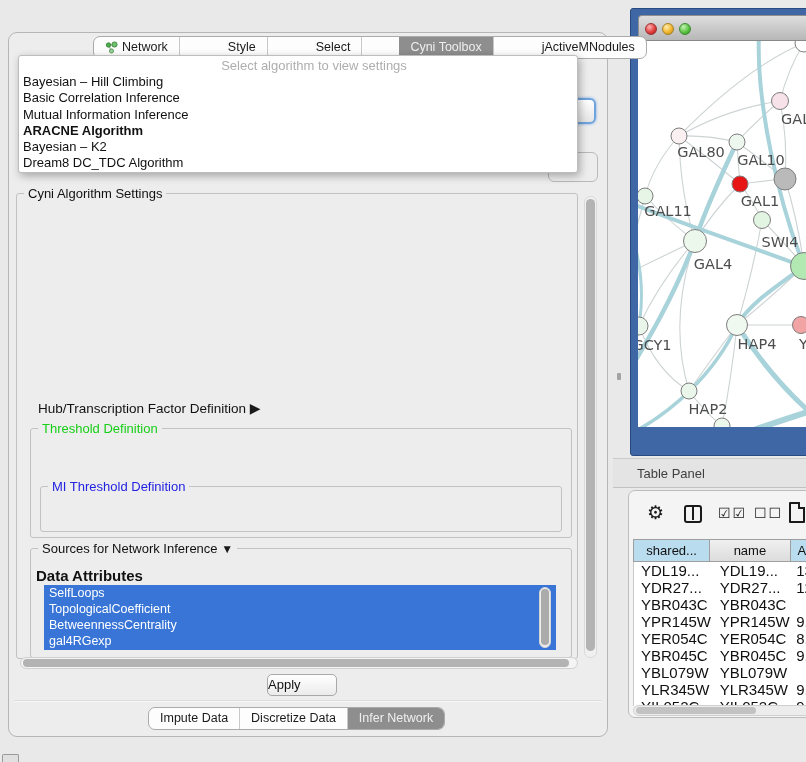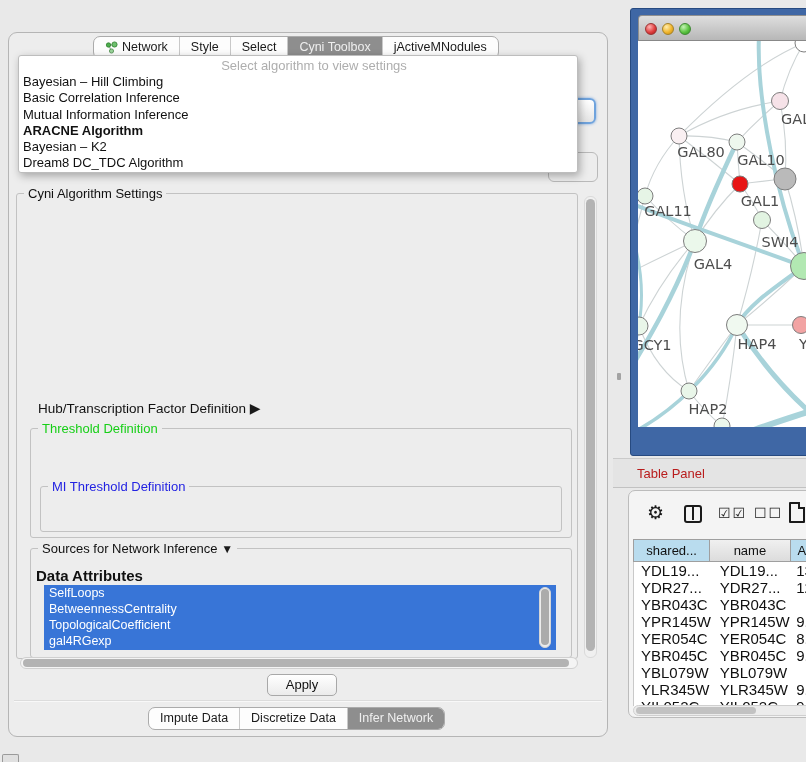--- a/index.html
+++ b/index.html
@@ -10,21 +10,21 @@
   
   .cp-titlebar { position:absolute; left:0; top:0; width:612px; height:32px; background:#e7e7e7; border-bottom:1px solid #d0d0d0; }
   .cp-title { position:absolute; left:10px; top:0; line-height:32px; font-size:13px; color:#1a1a1a; }
   .float-btn { position:absolute; left:577px; top:12px; width:11px; height:11px; border:2px solid #1a1a1a; border-radius:2px; background:transparent; }
   .close-btn { position:absolute; left:594px; top:7px; font-size:15px; font-weight:bold; color:#111; line-height:18px; }
 
   
   .cp-panel { position:absolute; left:8px; top:32px; width:600px; height:705px; background:#ededed; border:1px solid #b5b5b5; border-radius:9px; z-index:1; }
 
   
-  .tabbar { position:absolute; left:93px; top:36px; height:23px; display:flex; background:#fdfdfd; border:1px solid #ababab; border-radius:7px; overflow:hidden; z-index:2; }
+  .tabbar { position:absolute; left:93px; top:36px; height:23px; display:flex; background:#fdfdfd; border:1px solid #ababab; border-radius:7px; overflow:hidden; z-index:2;gap:37px; }
   .tab { font-size:12.5px; line-height:21px; padding:0 11px; color:#1a1a1a; border-right:1px solid #c9c9c9; white-space:nowrap; display:flex; align-items:center; gap:4px; }
   .tab:last-child { border-right:none; }
   .tab.selected { background:#8e8e8e; color:#efefef; }
 
   
   .frag-combo { position:absolute; left:544px; top:98px; width:52px; height:26px; border:2px solid #6fa3dd; border-radius:6px; background:linear-gradient(#ffffff,#e4e4e4); box-shadow:0 0 3px #7aa7e0; z-index:2; }
   .frag-group { position:absolute; left:548px; top:152px; width:50px; height:30px; border:1px solid #b9b9b9; border-radius:6px; background:#ededed; z-index:2; }
 
   
   .dropdown { position:absolute; left:18px; top:55px; width:560px; height:118px; background:#ffffff; border:1px solid #bdbdbd; border-radius:3px; box-shadow:2px 3px 8px rgba(0,0,0,0.3); z-index:5; padding-top:2px; }
@@ -61,21 +61,21 @@
   .attr-item { height:16px; line-height:16px; padding-left:5px; font-size:12.5px; color:#ffffff; background:#3875d7; white-space:nowrap; }
   .list-vscroll { position:absolute; left:539px; top:587px; width:12px; height:61px; background:#ececec; border:1px solid #d5d5d5; border-radius:6px; z-index:2; }
   .list-vscroll .thumb { position:absolute; left:1px; top:1px; width:8px; height:56px; background:#ababab; border-radius:4px; }
 
   .settings-hscroll { position:absolute; left:20px; top:657px; width:558px; height:12px; background:#f4f4f4; border:1px solid #d0d0d0; border-radius:6px; z-index:1; }
   .settings-hscroll .thumb { position:absolute; left:2px; top:1px; width:546px; height:8px; background:#b3b3b3; border-radius:4px; }
 
   .settings-vscroll { position:absolute; left:584px; top:196px; width:13px; height:462px; background:#f0f0f0; border:1px solid #dadada; border-radius:6px; z-index:1; }
   .settings-vscroll .thumb { position:absolute; left:1px; top:2px; width:9px; height:452px; background:#b3b3b3; border-radius:5px; }
 
-  .apply-btn { position:absolute; left:267px; top:674px; width:70px; height:22px; background:linear-gradient(#ffffff,#ebebeb); border:1px solid #a8a8a8; border-radius:5px; font-size:13px; text-align:center; line-height:20px; color:#111; z-index:1; }
+  .apply-btn { position:absolute; left:267px; top:674px; width:70px; height:22px; background:linear-gradient(#ffffff,#ebebeb); border:1px solid #a8a8a8; border-radius:5px; font-size:13px; text-align:left; line-height:20px; color:#111; z-index:1; }
 
   .groove { position:absolute; left:14px; top:700px; width:588px; height:0; border-top:1px solid #dcdcdc; border-bottom:1px solid #f8f8f8; z-index:1; }
 
   .bottom-tabs { position:absolute; left:148px; top:707px; height:23px; display:flex; background:#fdfdfd; border:1px solid #ababab; border-radius:7px; overflow:hidden; z-index:2; }
   .bottom-tabs .tab { line-height:21px; }
 
   .mini-btn { position:absolute; left:2px; top:754px; width:17px; height:10px; border:1px solid #9a9a9a; border-bottom:none; border-radius:2px 2px 0 0; background:#e0e0e0; }
 
   .split-handle { position:absolute; left:617px; top:373px; width:4px; height:7px; background:#a3a3a3; border-radius:1px; }
 
@@ -83,21 +83,21 @@
   .net-window { position:absolute; left:630px; top:8px; width:190px; height:448px; background:#3f67a5; border:1px solid #274a80; border-radius:3px; }
   .net-titlebar { position:absolute; left:7px; top:6px; width:183px; height:26px; background:linear-gradient(#dedede,#b7b7b7); border:1px solid #8f8f8f; border-bottom:1px solid #888; border-radius:4px 4px 0 0; }
   .light { position:absolute; top:7px; width:12px; height:12px; border-radius:50%; }
   .light.red { left:6px; background:radial-gradient(circle at 35% 30%, #ffb3b3, #e04040 55%, #a81515); border:1px solid #993333; }
   .light.yellow { left:23px; background:radial-gradient(circle at 35% 30%, #ffedaf, #f1b62e 55%, #c28a10); border:1px solid #a58228; }
   .light.green { left:40px; background:radial-gradient(circle at 35% 30%, #c4f3b5, #5cc442 55%, #2f921f); border:1px solid #3f8a33; }
   .net-canvas { position:absolute; left:7px; top:32px; width:183px; height:386px; background:#ffffff; overflow:hidden; }
 
   
   .tp-titlebar { position:absolute; left:613px; top:458px; width:193px; height:30px; background:#e4e4e4; border-top:1px solid #cacaca; border-bottom:1px solid #c2c2c2; }
-  .tp-title { position:absolute; left:24px; top:0; line-height:30px; font-size:13px; color:#b91c1c; }
+  .tp-title { position:absolute; left:24px; top:0; line-height:30px; font-size:13px; color:#404040; }
   .table-panel { position:absolute; left:628px; top:490px; width:190px; height:228px; background:#f4f4f4; border:1px solid #bcbcbc; border-radius:7px; overflow:hidden; }
   .tp-toolbar { position:absolute; left:0; top:8px; width:100%; height:32px; }
   .icon-gear { position:absolute; left:18px; top:2px; font-size:19px; color:#1a1a1a; }
   .icon-columns { position:absolute; left:55px; top:6px; width:18px; height:18px; border:2.5px solid #1a1a1a; border-radius:3px; }
   .icon-columns .mid { position:absolute; left:5.5px; top:0; width:2.5px; height:13px; background:#1a1a1a; }
   .icon-checks { position:absolute; left:89px; top:6px; font-size:14px; color:#1a1a1a; letter-spacing:2px; }
   .icon-unchecks { position:absolute; left:125px; top:6px; font-size:14px; color:#1a1a1a; letter-spacing:2px; }
   .icon-doc { position:absolute; left:160px; top:3px; width:16px; height:21px; border:2px solid #1a1a1a; border-radius:1px; background:#f4f4f4; }
   .icon-doc .ear { position:absolute; right:-2px; top:-2px; width:7px; height:7px; background:#f4f4f4; border-left:2px solid #1a1a1a; border-bottom:2px solid #1a1a1a; }
 
@@ -211,22 +211,22 @@
 
   <div class="fieldset" style="left:30px; top:548px; width:542px; height:110px;">
     <span class="legend">
       <span>Sources for Network Inference</span>
       <span class="tri">▼</span>
     </span>
   </div>
   <span class="lbl" style="left:36px; top:567px; z-index:1;">Data Attributes</span>
   <div class="attr-list">
     <div class="attr-item">SelfLoops</div>
+    <div class="attr-item">TopologicalCoefficient</div>
     <div class="attr-item">BetweennessCentrality</div>
-    <div class="attr-item">TopologicalCoefficient</div>
     <div class="attr-item">gal4RGexp</div>
   </div>
   <div class="list-vscroll">
       <div class="thumb"></div>
     </div>
 
   <div class="settings-hscroll">
       <div class="thumb"></div>
     </div>
   <div class="settings-vscroll">

